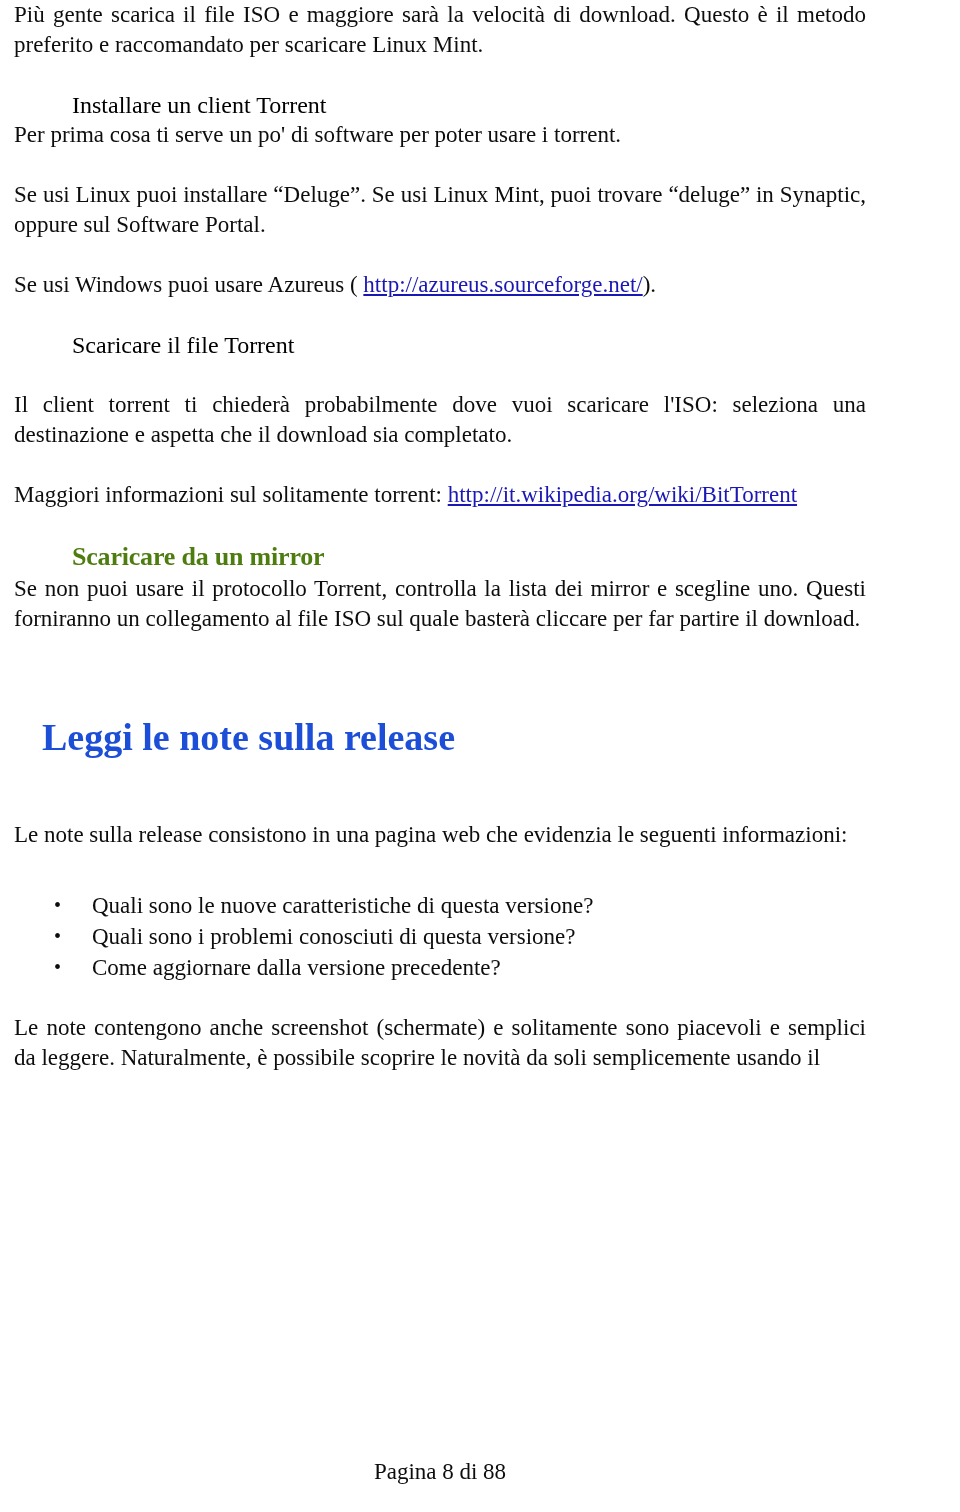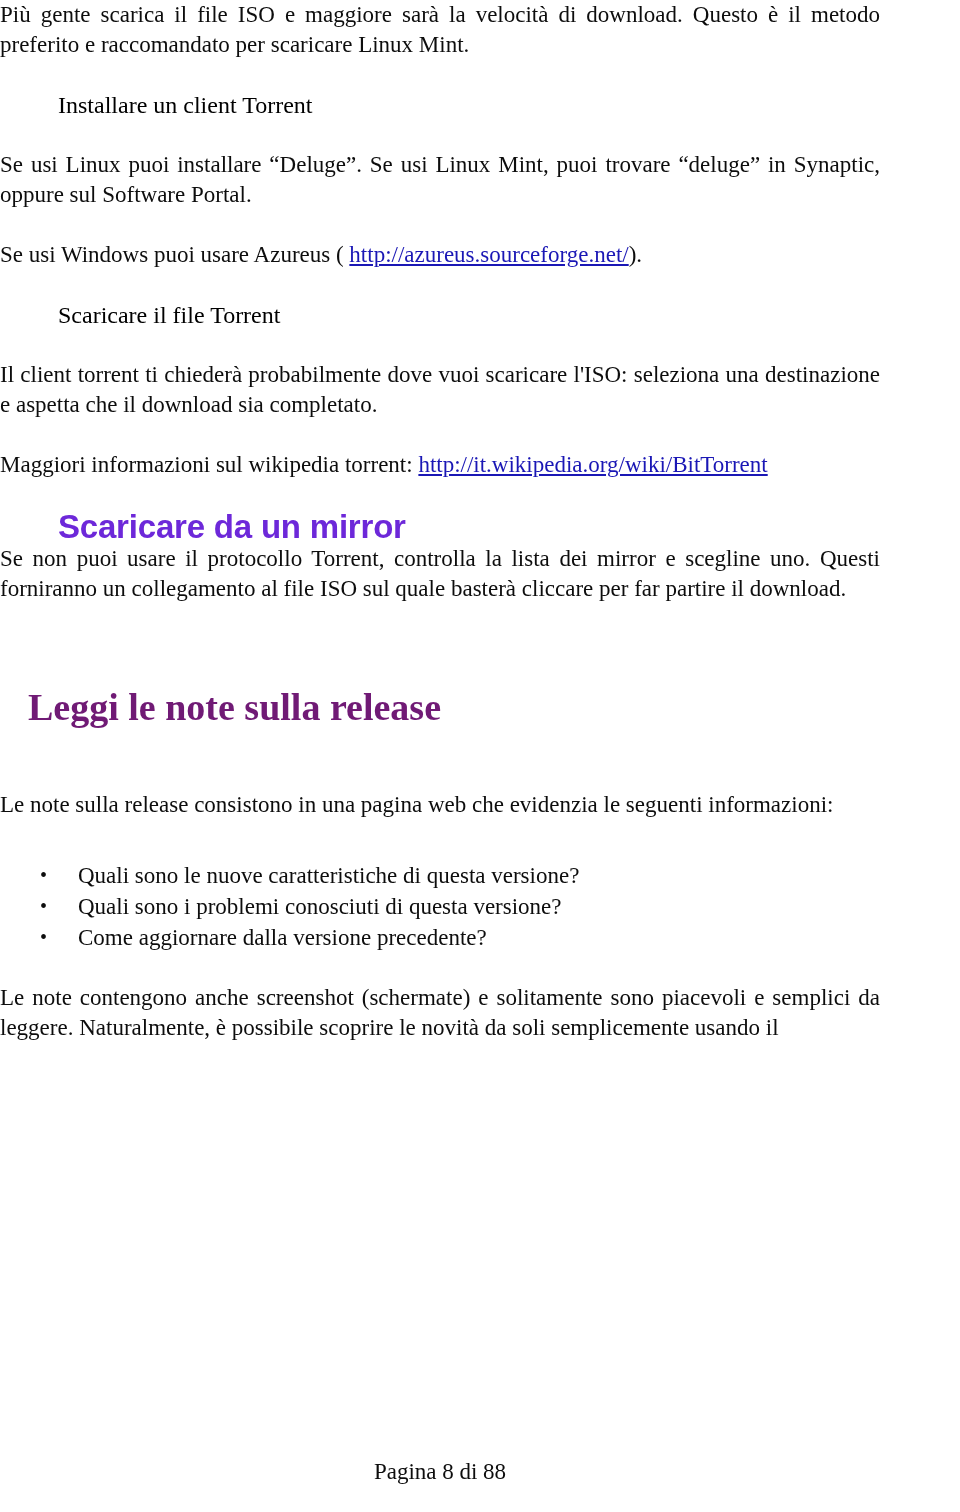--- a/index.html
+++ b/index.html
@@ -6,21 +6,21 @@
     margin: 0;
     padding: 0;
     background: #ffffff;
   }
   .page {
     position: relative;
     width: 880px;
     height: 1512px;
     background: #ffffff;
     box-sizing: border-box;
-    padding: 0 0;
+    padding: 0 14px;
     font-family: "Liberation Serif", "DejaVu Serif", serif;
     color: #000000;
     overflow: hidden;
   }
   .body-text {
     font-size: 23px;
     line-height: 30px;
     text-align: justify;
     text-justify: inter-word;
     margin: 0;
@@ -31,35 +31,35 @@
 
   .h-serif {
     font-family: "Liberation Serif", "DejaVu Serif", serif;
     font-weight: normal;
     font-size: 24px;
     line-height: 30px;
     margin: 0 0 0 58px;
     color: #000000;
   }
   .h-sans {
-    font-family: Liberation Sans, sans-serif;
+    font-family: Liberation Serif, serif;
     font-weight: bold;
-    font-size: 33px;
+    font-size: 26px;
     line-height: 34px;
     letter-spacing: -0.2px;
     margin: 0 0 0 58px;
-    color: #6d28d9;
+    color: #4d7c0f;
   }
   .h-big {
     font-family: "Liberation Serif", "DejaVu Serif", serif;
     font-weight: bold;
     font-size: 38px;
     line-height: 46px;
     margin: 0 0 0 28px;
-    color: #701a75;
+    color: #1d4ed8;
   }
 
   a.doclink, .doclink {
     color: #1a17b5;
   }
 
   ul.bullets {
     list-style: none;
     margin: 0;
     padding: 0;
@@ -95,41 +95,42 @@
 <body>
 
 <div class="page">
 
   <p class="body-text">Più gente scarica il file ISO e maggiore sarà la velocità di download. Questo è il metodo preferito e raccomandato per scaricare Linux Mint.</p>
 
   <div class="gap-md"></div>
 
   <h2 class="h-serif">Installare un client Torrent</h2>
 
+  <p class="body-text">Per prima cosa ti serve un po' di software per poter usare i torrent.</p>
 
   <div class="gap-md"></div>
 
   <p class="body-text">Se usi Linux puoi installare “Deluge”. Se usi Linux Mint, puoi trovare “deluge” in Synaptic, oppure sul Software Portal.</p>
 
   <div class="gap-md"></div>
 
   <p class="body-text"><span>Se usi Windows puoi usare Azureus ( </span><a class="doclink" href="#">http://azureus.sourceforge.net/</a><span>).</span></p>
 
   <div class="gap-md"></div>
 
   <h2 class="h-serif">Scaricare il file Torrent</h2>
 
 
   <div class="gap-md"></div>
 
   <p class="body-text">Il client torrent ti chiederà probabilmente dove vuoi scaricare l'ISO: seleziona una destinazione e aspetta che il download sia completato.</p>
 
   <div class="gap-md"></div>
 
-  <p class="body-text"><span>Maggiori informazioni sul wikipedia torrent: </span><a class="doclink" href="#">http://it.wikipedia.org/wiki/BitTorrent</a></p>
+  <p class="body-text"><span>Maggiori informazioni sul solitamente torrent: </span><a class="doclink" href="#">http://it.wikipedia.org/wiki/BitTorrent</a></p>
 
   <div class="gap-md"></div>
 
   <h2 class="h-sans">Scaricare da un mirror</h2>
 
   <p class="body-text">Se non puoi usare il protocollo Torrent, controlla la lista dei mirror e scegline uno. Questi forniranno un collegamento al file ISO sul quale basterà cliccare per far partire il download.</p>
 
   <div class="gap-lg"></div>
 
 

